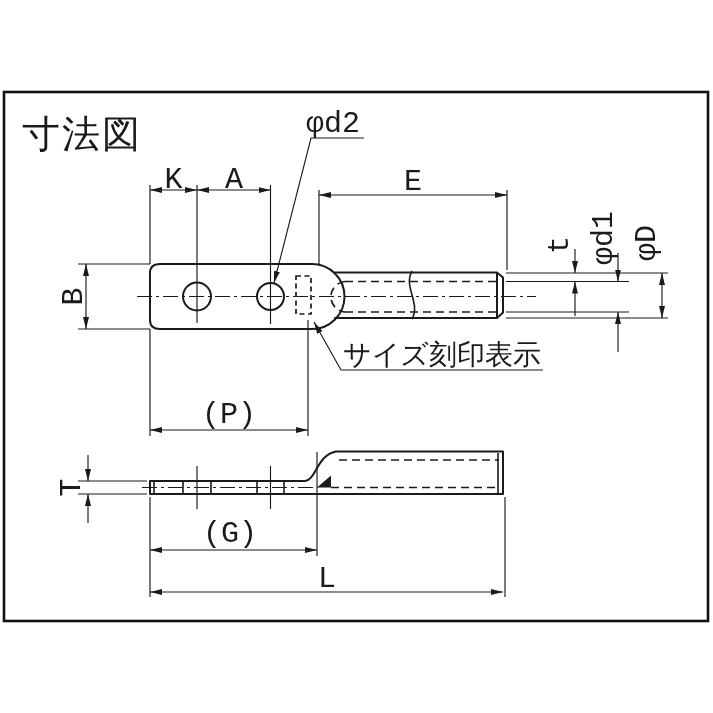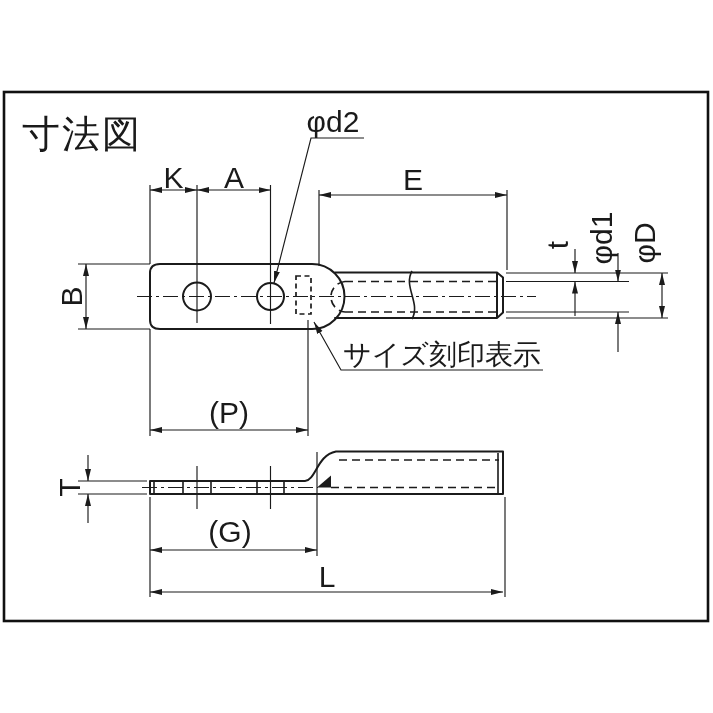--- a/index.html
+++ b/index.html
@@ -1,17 +1,17 @@
 <!DOCTYPE html>
 <html><head>
 <meta charset="utf-8">
 <style>
   html,body{margin:0;padding:0;background:#ffffff;}
   #stage{position:relative;width:713px;height:713px;background:#ffffff;
-         font-family:Liberation Sans, sans-serif;}
+         font-family:Liberation Mono, monospace;}
   svg{position:absolute;left:0;top:0;}
   .thick{stroke:#1b1b1b;stroke-width:2;fill:none;stroke-linecap:round;stroke-linejoin:round;}
   .med{stroke:#1b1b1b;stroke-width:1.6;fill:none;}
   .dim{stroke:#1b1b1b;stroke-width:1.15;fill:none;}
   .hid{stroke:#1b1b1b;stroke-width:1.7;fill:none;stroke-dasharray:8 5;}
   .cl{stroke:#1b1b1b;stroke-width:1.1;fill:none;stroke-dasharray:15 4 3 4;}
   .stamp{stroke:#1b1b1b;stroke-width:1.7;fill:none;stroke-dasharray:5 3.5;}
   text{fill:#1a1a1a;}
   .lbl{font-size:30px;}
   .ttl{font-size:38px;letter-spacing:2px;}

